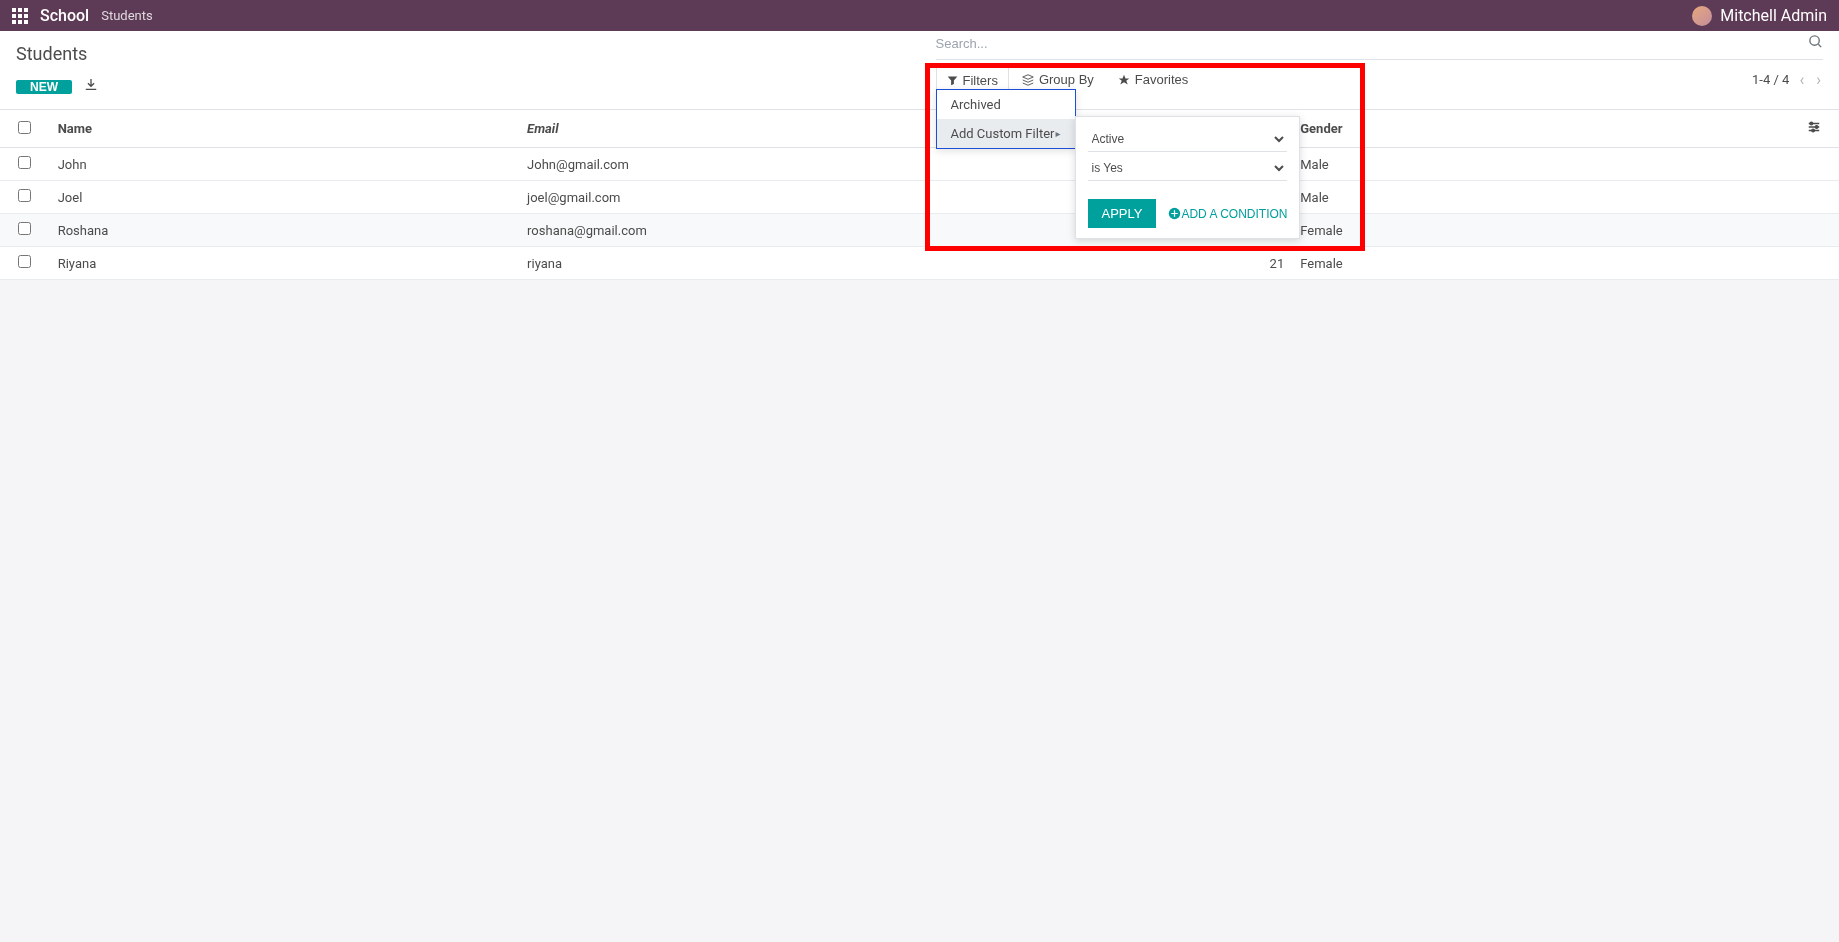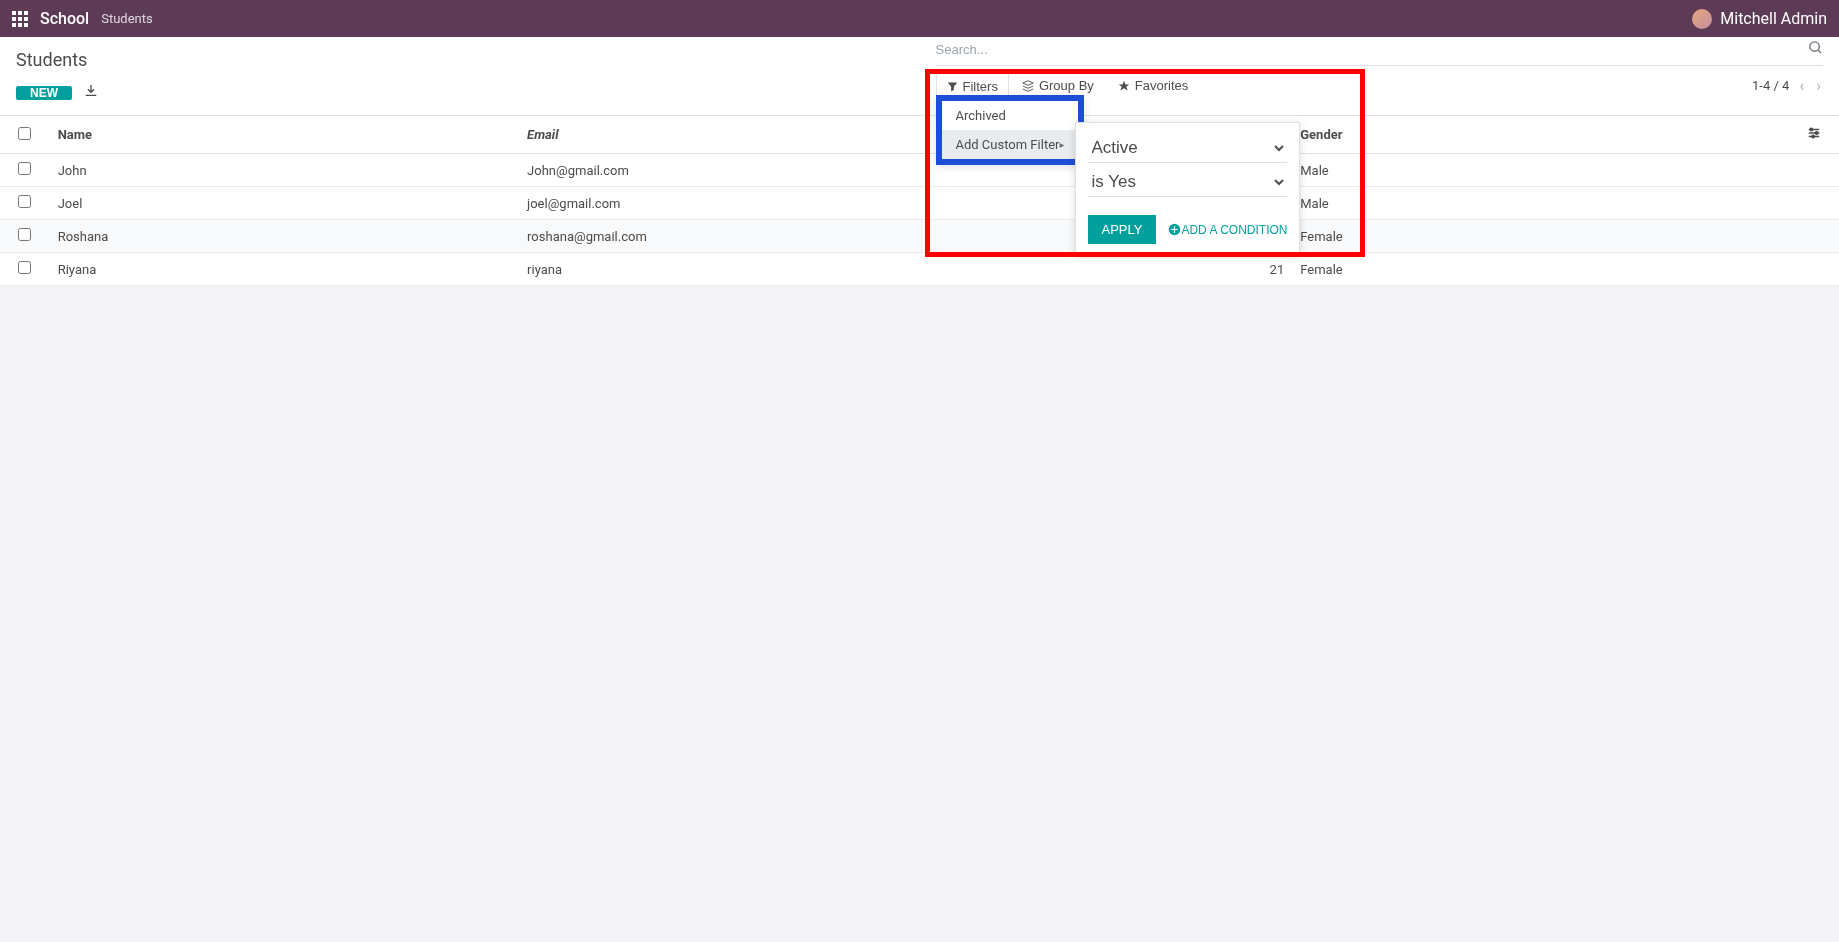--- a/index.html
+++ b/index.html
@@ -9,21 +9,21 @@
     }
     body {
       font-family: -apple-system, BlinkMacSystemFont, "Segoe UI", Roboto, "Helvetica Neue", Arial, sans-serif;
       font-size: 13px;
       background: #f5f5f7;
       color: #374151;
     }
     .topbar {
       background: #5d3a55;
       color: #fff;
-      height: 37px;
+      height: 31px;
       display: flex;
       align-items: center;
       justify-content: space-between;
       padding: 0 12px;
     }
     .topbar-left {
       display: flex;
       align-items: center;
       gap: 12px;
     }
@@ -172,21 +172,21 @@
       color: #adb5bd;
       cursor: pointer;
       font-size: 16px;
       padding: 2px;
     }
     .filter-dropdown {
       position: absolute;
       top: 58px;
       left: 16px;
       background: #fff;
-      border: 6px solid #1d4ed8;
+      border: 1px solid #1d4ed8;
       box-shadow: 0 2px 8px rgba(0,0,0,0.12);
       min-width: 140px;
       z-index: 100;
     }
     .filter-dropdown-item {
       padding: 7px 14px;
       font-size: 13px;
       color: #4c4c4c;
       cursor: pointer;
     }
@@ -205,21 +205,21 @@
       box-shadow: 0 2px 8px rgba(0,0,0,0.15);
       padding: 10px 12px;
       min-width: 200px;
       z-index: 101;
     }
     .custom-select {
       width: 100%;
       border: none;
       border-bottom: 1px solid #dee2e6;
       padding: 4px 0;
-      font-size: 17px;
+      font-size: 12px;
       color: #4c4c4c;
       margin-bottom: 4px;
       background: transparent;
       cursor: pointer;
     }
     .custom-filter-actions {
       display: flex;
       align-items: center;
       gap: 12px;
       margin-top: 14px;

